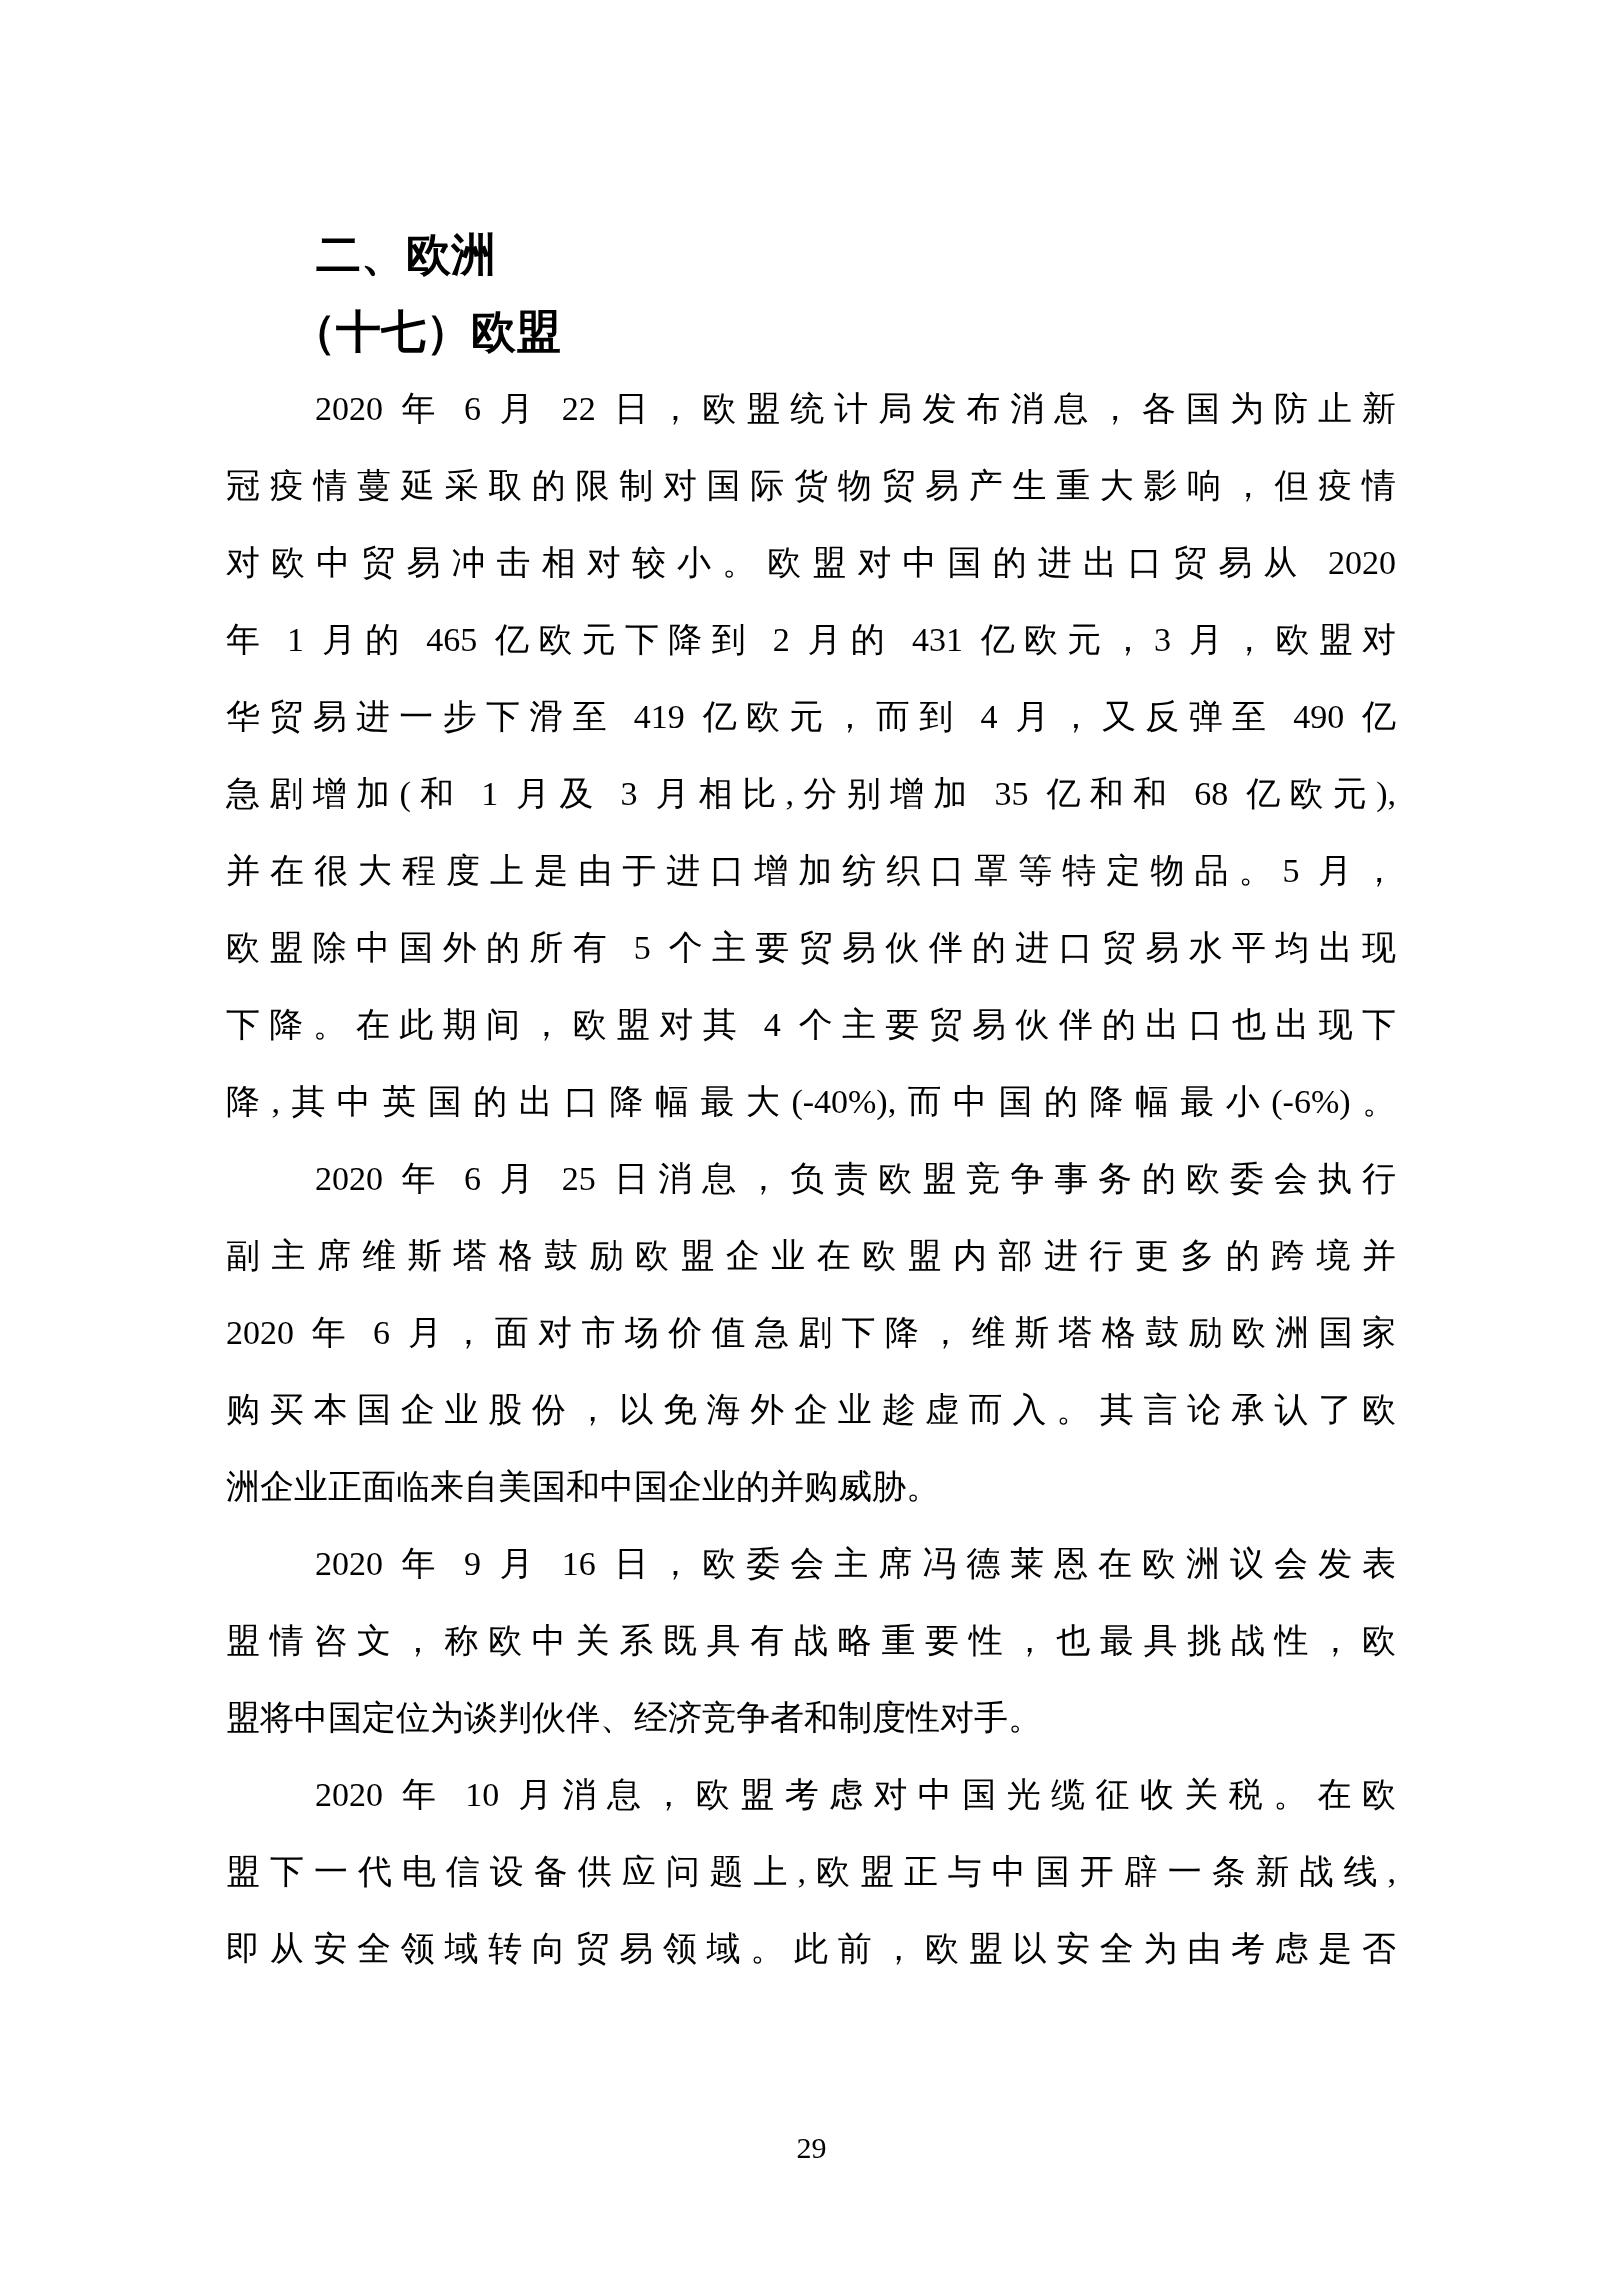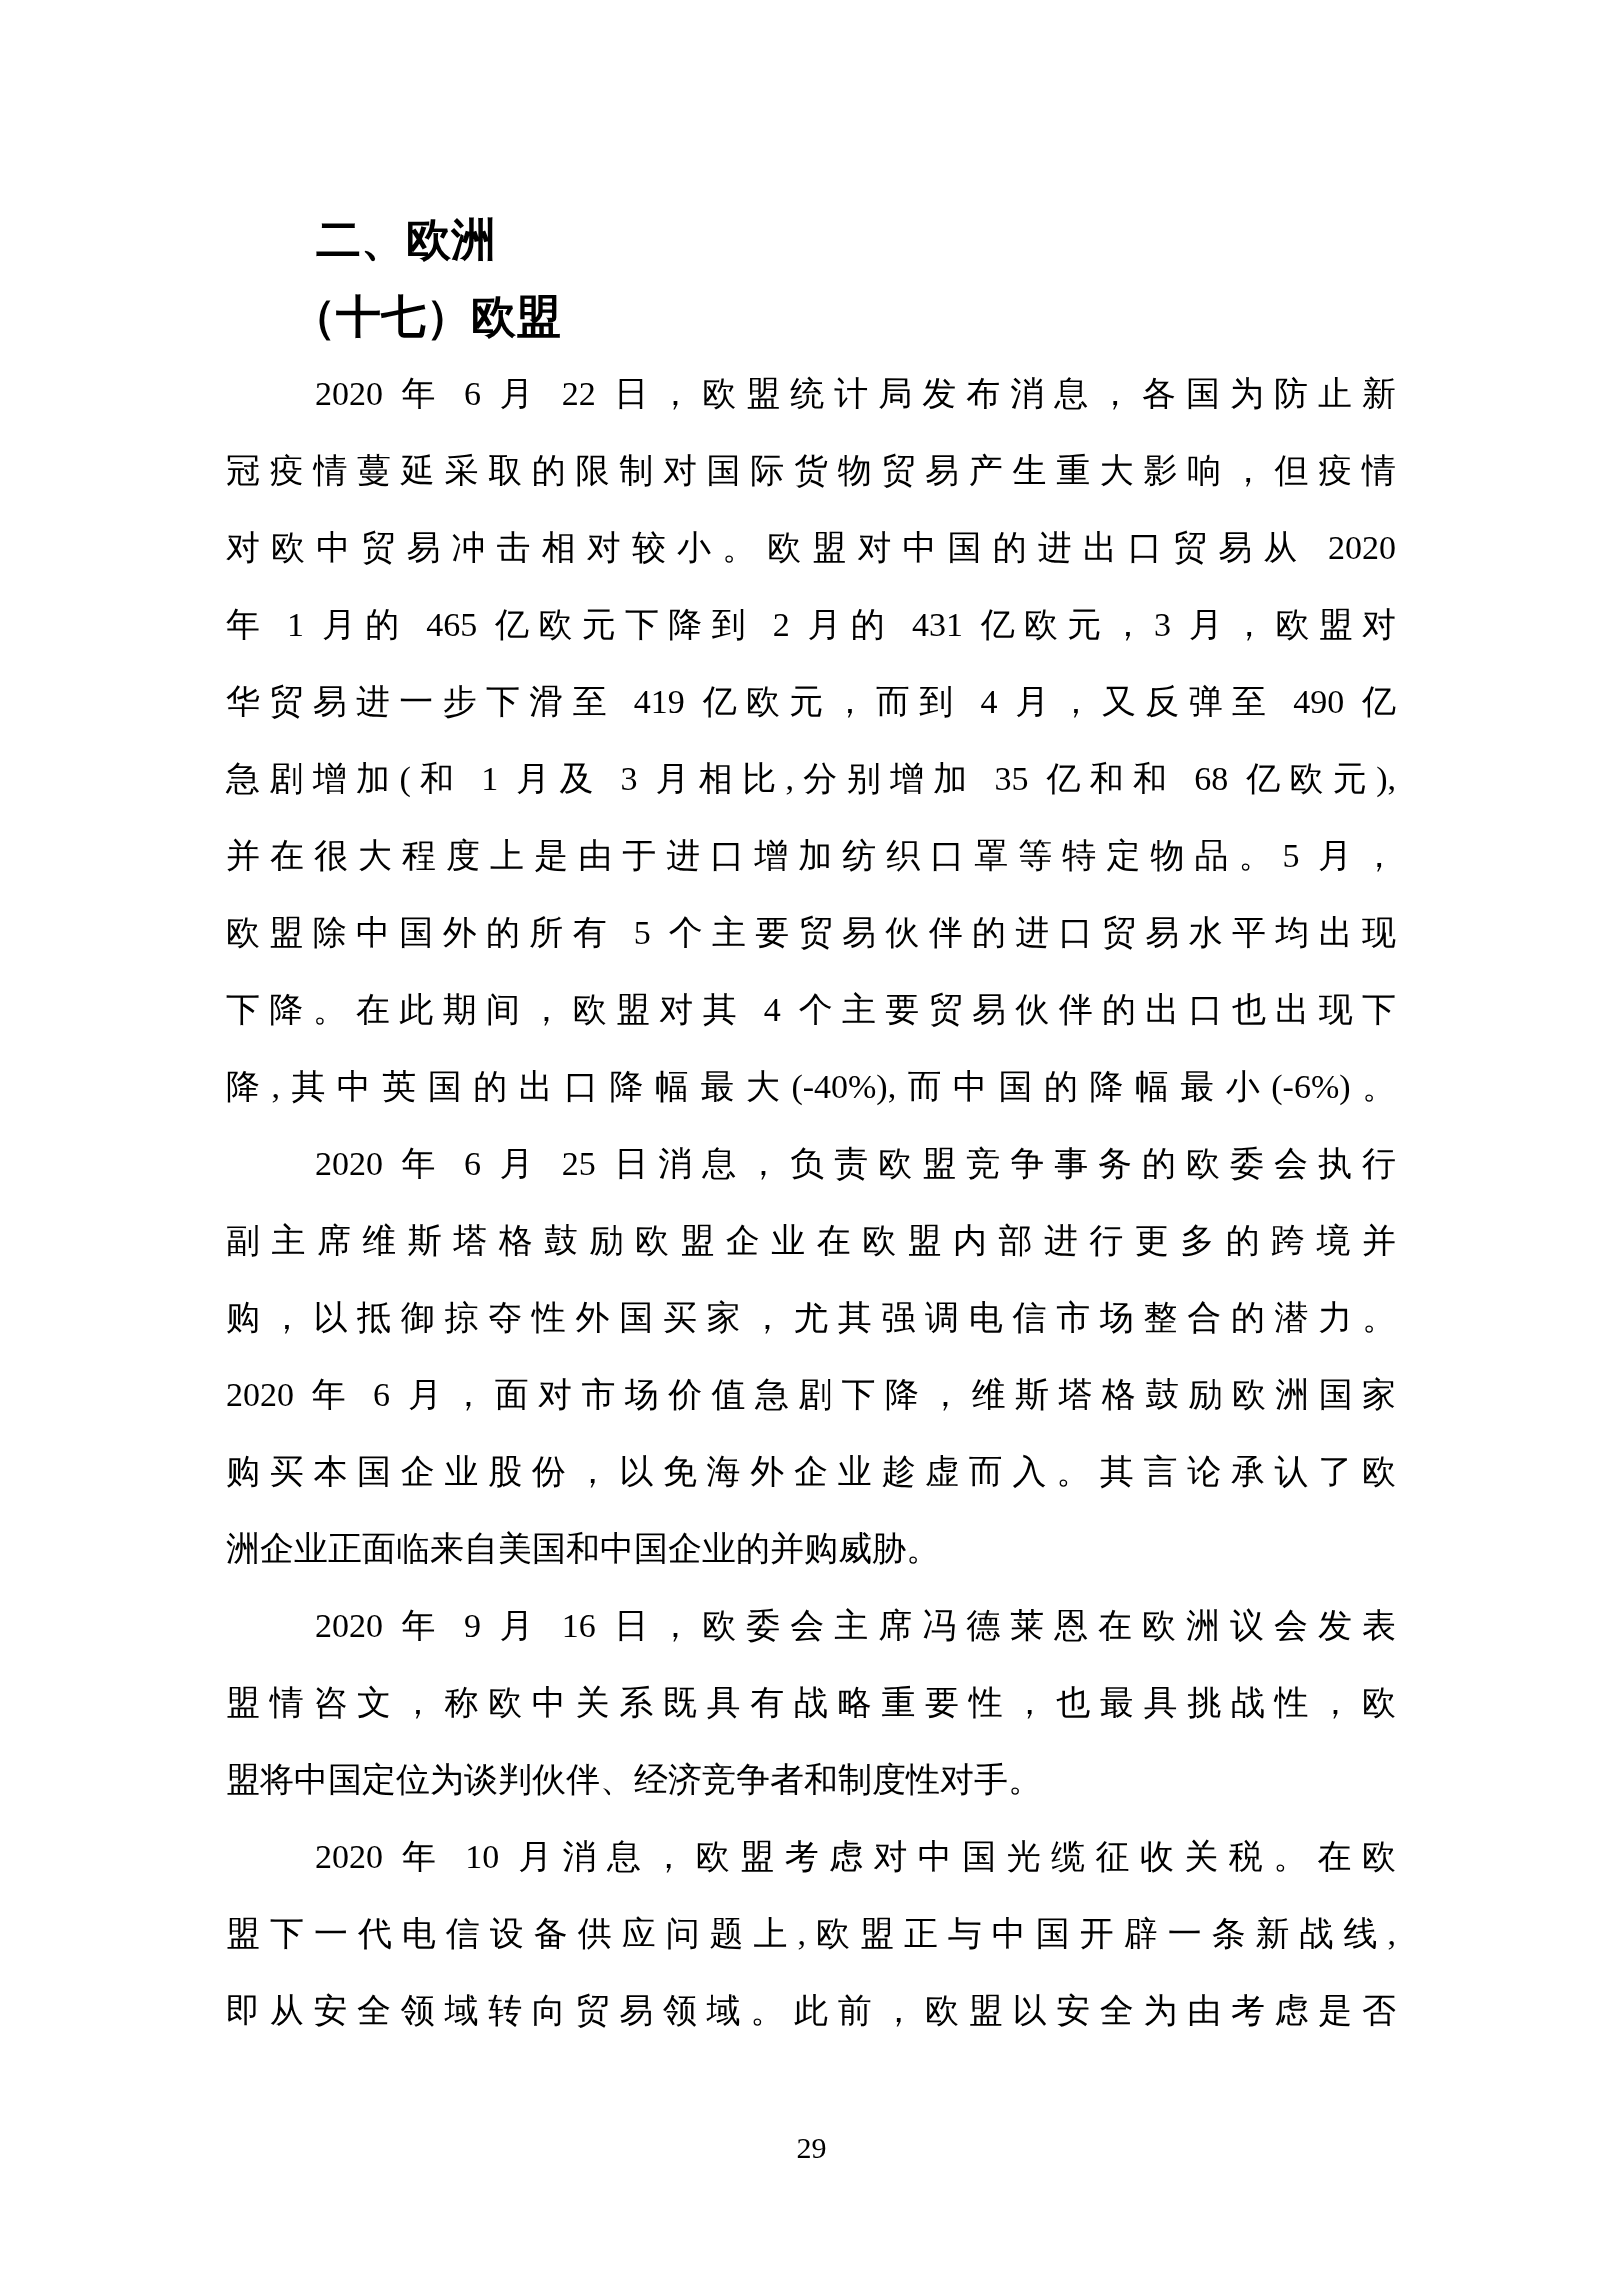--- a/index.html
+++ b/index.html
@@ -8,21 +8,21 @@
     width: 1623px;
     height: 2295px;
     background: #ffffff;
     color: #000000;
     font-family: "Liberation Serif", "DejaVu Serif", serif;
     overflow: hidden;
   }
   .content {
     position: absolute;
     left: 226px;
-    top: 201px;
+    top: 216px;
     width: 1170px;
   }
   .line {
     font-size: 34px;
     line-height: 77px;
     height: 77px;
     text-align: left;
     white-space: nowrap;
   }
   .just {
@@ -67,21 +67,20 @@
     <div class="line just">对欧中贸易冲击相对较小。欧盟对中国的进出口贸易从 2020</div>
     <div class="line just">年 1 月的 465 亿欧元下降到 2 月的 431 亿欧元，3 月，欧盟对</div>
     <div class="line just">华贸易进一步下滑至 419 亿欧元，而到 4 月，又反弹至 490 亿</div>
     <div class="line just">急剧增加(和 1 月及 3 月相比,分别增加 35 亿和和 68 亿欧元),</div>
     <div class="line just">并在很大程度上是由于进口增加纺织口罩等特定物品。5 月，</div>
     <div class="line just">欧盟除中国外的所有 5 个主要贸易伙伴的进口贸易水平均出现</div>
     <div class="line just">下降。在此期间，欧盟对其 4 个主要贸易伙伴的出口也出现下</div>
     <div class="line just">降,其中英国的出口降幅最大(-40%),而中国的降幅最小(-6%)。</div>
     <div class="line just indent">2020 年 6 月 25 日消息，负责欧盟竞争事务的欧委会执行</div>
     <div class="line just">副主席维斯塔格鼓励欧盟企业在欧盟内部进行更多的跨境并</div>
-    <div class="line just">购，以抵御掠夺性外国买家，尤其强调电信市场整合的潜力。</div>
     <div class="line just">2020 年 6 月，面对市场价值急剧下降，维斯塔格鼓励欧洲国家</div>
     <div class="line just">购买本国企业股份，以免海外企业趁虚而入。其言论承认了欧</div>
     <div class="line">洲企业正面临来自美国和中国企业的并购威胁。</div>
     <div class="line just indent">2020 年 9 月 16 日，欧委会主席冯德莱恩在欧洲议会发表</div>
     <div class="line just">盟情咨文，称欧中关系既具有战略重要性，也最具挑战性，欧</div>
     <div class="line">盟将中国定位为谈判伙伴、经济竞争者和制度性对手。</div>
     <div class="line just indent">2020 年 10 月消息，欧盟考虑对中国光缆征收关税。在欧</div>
     <div class="line just">盟下一代电信设备供应问题上,欧盟正与中国开辟一条新战线,</div>
     <div class="line just">即从安全领域转向贸易领域。此前，欧盟以安全为由考虑是否</div>
 

